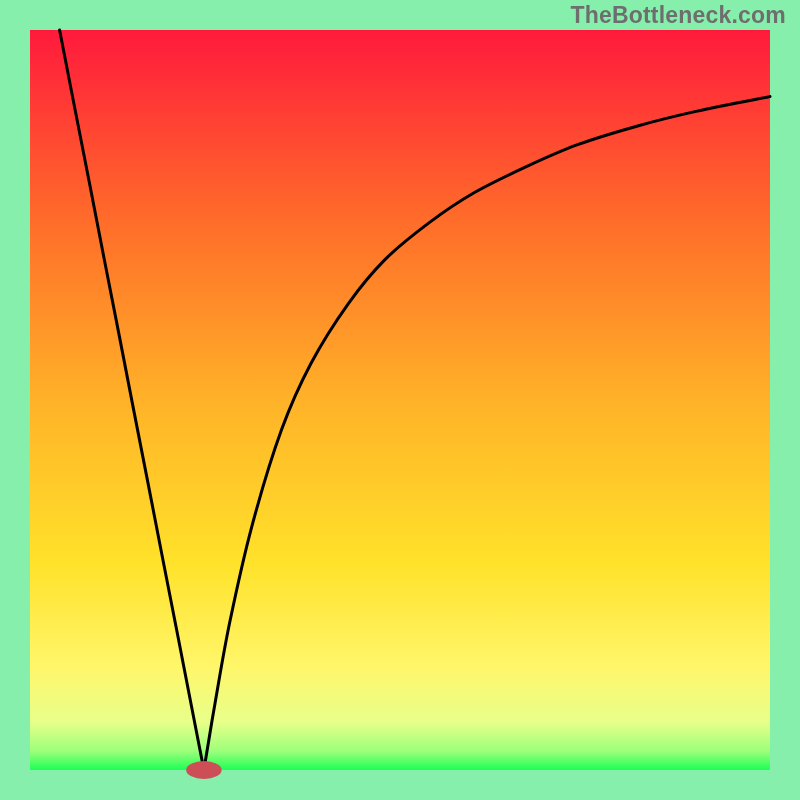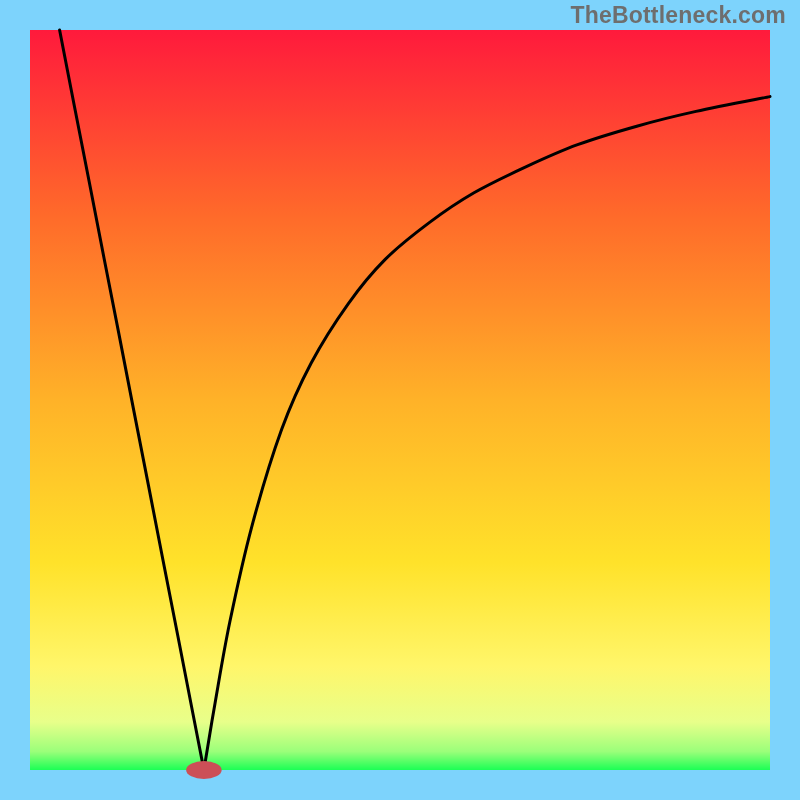--- a/index.html
+++ b/index.html
@@ -7,21 +7,21 @@
     padding: 0;
     width: 800px;
     height: 800px;
     overflow: hidden;
     background: #000;
   }
   .outer {
     position: relative;
     width: 800px;
     height: 800px;
-    background: #7dd3fc;
+    background: #86efac;
   }
   .watermark {
     position: absolute;
     top: 2px;
     right: 14px;
     font-family: Arial, Helvetica, sans-serif;
     font-size: 23px;
     font-weight: bold;
     color: #6e6e6e;
     letter-spacing: 0.2px;

